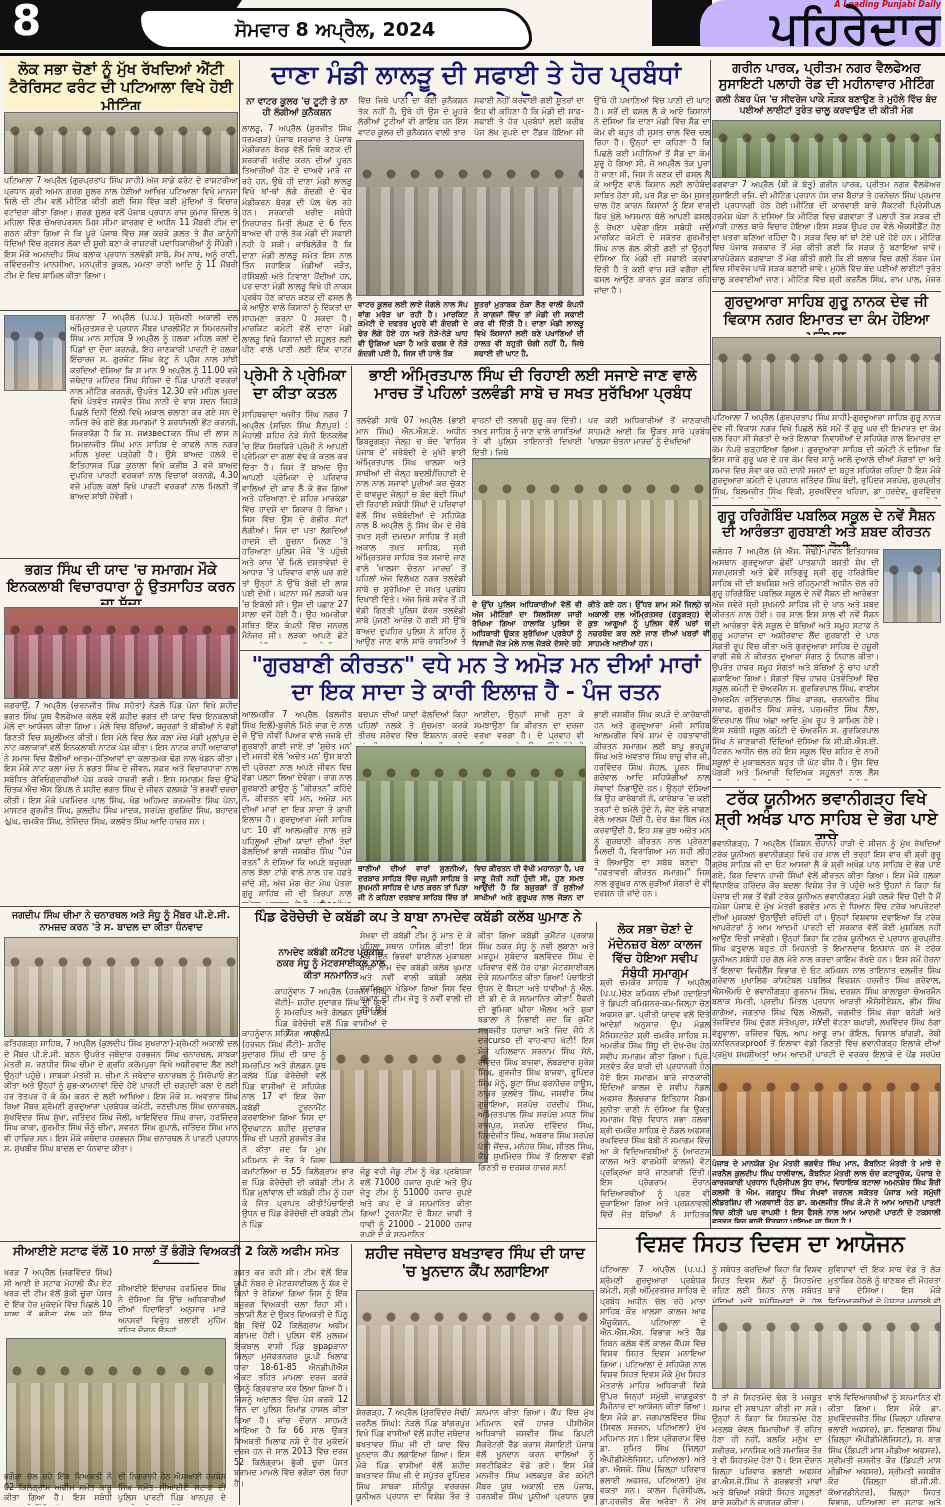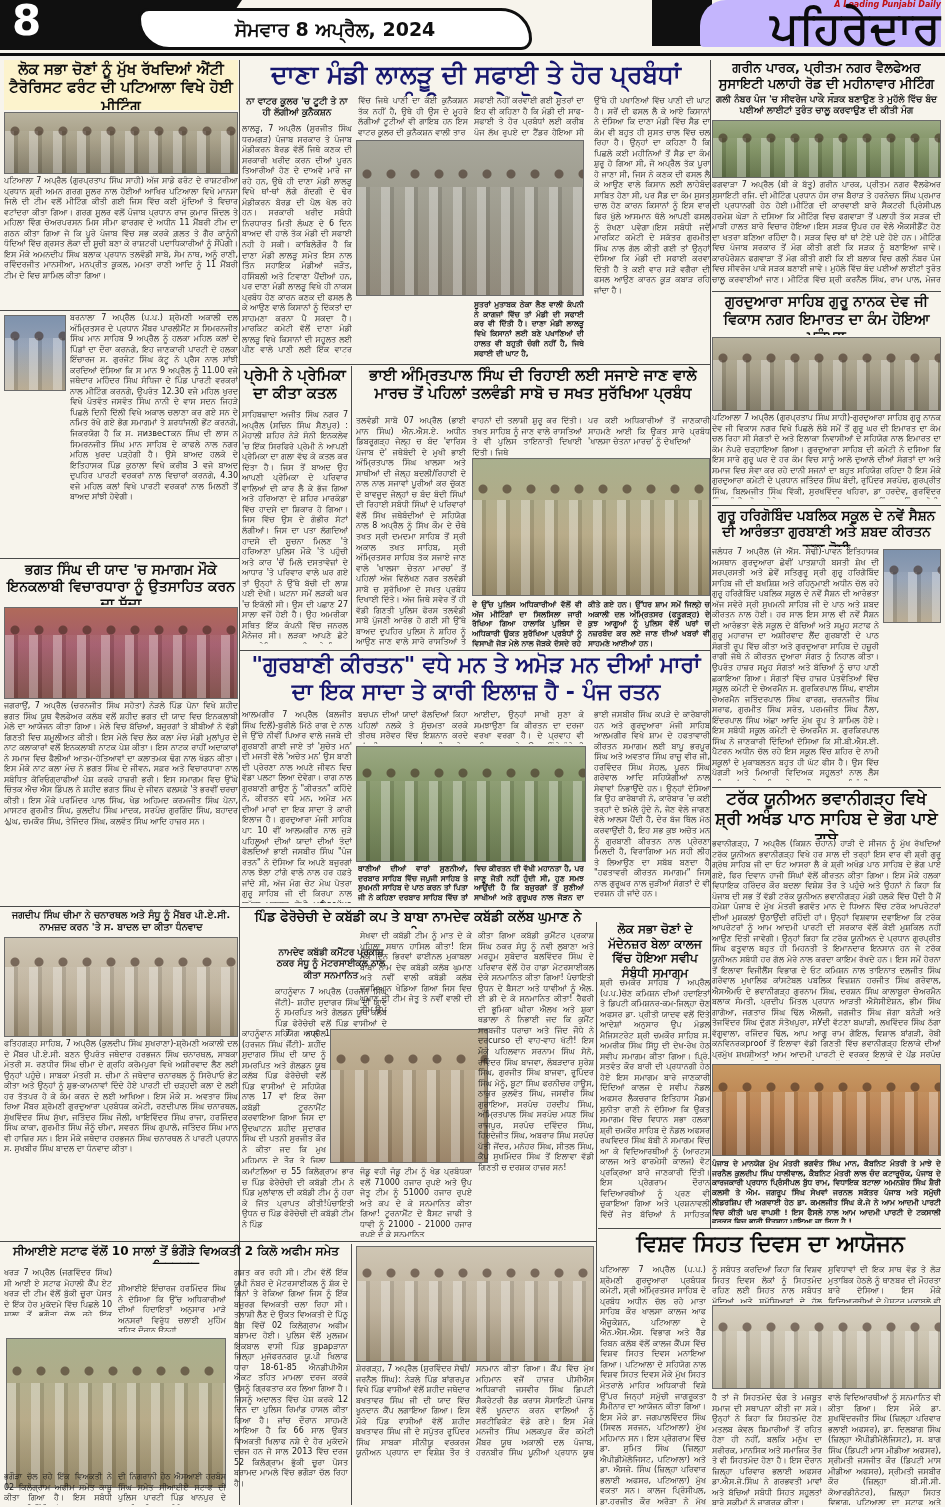--- a/index.html
+++ b/index.html
@@ -112,20 +112,21 @@
   <div class="art" style="left:242px;top:60px;width:468px;height:302px;">
     <div class="hl blue" style="font-size:25px;height:36px;">ਦਾਣਾ ਮੰਡੀ ਲਾਲੜੂ ਦੀ ਸਫਾਈ ਤੇ ਹੋਰ ਪ੍ਰਬੰਧਾਂ ਸਬੰਧੀ ਦਾਅਵੇ ਖੋਖਲੇ</div>
     <div style="position:relative;height:262px;">
       <div class="abs" style="left:0;top:0;width:110px;height:262px;">
         <div class="sub" style="font-size:9px;height:28px;">ਨਾ ਵਾਟਰ ਕੂਲਰ 'ਚ ਟੂਟੀ ਤੇ ਨਾ ਹੀ ਲੱਗੀਆਂ ਕੁਨੈਕਸ਼ਨ</div>
         <div class="bd" style="height:232px;">ਲਾਲੜੂ, 7 ਅਪ੍ਰੈਲ (ਸੁਰਜੀਤ ਸਿੰਘ ਧਰਮਗੜ) ਪੰਜਾਬ ਸਰਕਾਰ ਤੇ ਪੰਜਾਬ ਮੰਡੀਕਰਨ ਬੋਰਡ ਵੱਲੋਂ ਜਿਥੇ ਕਣਕ ਦੀ ਸਰਕਾਰੀ ਖਰੀਦ ਕਰਨ ਦੀਆਂ ਪੂਰਨ ਤਿਆਰੀਆਂ ਹੋਣ ਦੇ ਦਾਅਵੇ ਮਾਰੇ ਜਾ ਰਹੇ ਹਨ, ਉਥੇ ਹੀ ਦਾਣਾ ਮੰਡੀ ਲਾਲੜੂ ਵਿਖੇ ਥਾਂ-ਥਾਂ ਲੱਗੇ ਗੰਦਗੀ ਦੇ ਢੇਰ ਮੰਡੀਕਰਨ ਬੋਰਡ ਦੀ ਪੋਲ ਖੋਲ ਰਹੇ ਹਨ। ਸਰਕਾਰੀ ਖਰੀਦ ਸਬੰਧੀ ਨਿਰਧਾਰਤ ਮਿਤੀ ਲੰਘਣ ਦੇ 6 ਦਿਨ ਬਾਅਦ ਵੀ ਹਾਲੇ ਤੱਕ ਮੰਡੀ ਦੀ ਸਫਾਈ ਨਹੀ ਹੋ ਸਕੀ। ਕਾਬਿਲੇਗੌਰ ਹੈ ਕਿ ਦਾਣਾ ਮੰਡੀ ਲਾਲੜੂ ਸਮੇਤ ਇਸ ਨਾਲ ਤਿੰਨ ਸਹਾਇਕ ਮੰਡੀਆਂ ਜੜੌਤ, ਹਸਿੰਬਲੀ ਅਤੇ ਟਿਵਾਣਾ ਪੈਂਦੀਆਂ ਹਨ, ਪਰ ਦਾਣਾ ਮੰਡੀ ਲਾਲੜੂ ਵਿਖੇ ਹੀ ਨਾਕਸ ਪ੍ਰਬੰਧ ਹੋਣ ਕਾਰਨ ਕਣਕ ਦੀ ਫਸਲ ਲੈ ਕੇ ਆਉਣ ਵਾਲੇ ਕਿਸਾਨਾਂ ਨੂੰ ਦਿੱਕਤਾਂ ਦਾ ਸਾਹਮਣਾ ਕਰਨਾ ਪੈ ਸਕਦਾ ਹੈ।ਮਾਰਕਿਟ ਕਮੇਟੀ ਵੱਲੋਂ ਦਾਣਾ ਮੰਡੀ ਲਾਲੜੂ ਵਿਖੇ ਕਿਸਾਨਾਂ ਦੀ ਸਹੂਲਤ ਲਈ ਪੀਣ ਵਾਲੇ ਪਾਣੀ ਲਈ ਇੱਕ ਵਾਟਰ ਕੂਲਰ ਦਾ ਪ੍ਰਬੰਧ ਕੀਤਾ ਹੋਇਆ ਹੈ, ਪਰ ਉਹ ਹੁਣ ਚਿੱਟਾ ਹਾਥੀ ਸਾਬਿਤ ਹੋ ਰਿਹਾ ਹੈ।ਕੂਲਰ</div>
       </div>
       <div class="abs bd" style="left:116px;top:0;width:110px;height:42px;">ਵਿੱਚ ਜਿਥੇ ਪਾਣੀ ਦਾ ਕੋਈ ਕੁਨੈਕਸ਼ਨ ਤੱਕ ਨਹੀਂ ਹੈ, ਉਥੇ ਹੀ ਉਸ ਦੇ ਮੂਹਰੇ ਲੱਗੀਆਂ ਟੂਟੀਆਂ ਵੀ ਗਾਇਬ ਹਨ ਇਸ ਵਾਟਰ ਕੂਲਰ ਦੀ ਕੁਨੈਕਸ਼ਨ ਵਾਲੀ ਤਾਰ</div>
       <div class="abs bd" style="left:232px;top:0;width:110px;height:42px;">ਸਫਾਈ ਨਹੀਂ ਕਰਵਾਈ ਗਈ ਸੂਤਰਾਂ ਦਾ ਇਹ ਵੀ ਕਹਿਣਾ ਹੈ ਕਿ ਮੰਡੀ ਦੀ ਸਾਫ-ਸਫਾਈ ਤੇ ਹੋਰ ਪ੍ਰਬੰਧਾਂ ਲਈ ਕਰੀਬ ਪੰਜ ਲੱਖ ਰੁਪਏ ਦਾ ਟੈਂਡਰ ਹੋਇਆ ਸੀ ਤੇ</div>
       <div class="ph ph-gate abs" style="left:114px;top:44px;width:228px;height:156px;"></div>
+      <div class="abs cap" style="left:116px;top:204px;width:110px;height:58px;">ਵਾਟਰ ਕੂਲਰ ਲਈ ਲਾਏ ਜੰਗਲੇ ਨਾਲ ਸੱਪ ਵਾਂਗ ਮਰੋੜ ਖਾ ਰਹੀ ਹੈ। ਮਾਰਕਿਟ ਕਮੇਟੀ ਦੇ ਦਫਤਰ ਮੂਹਰੇ ਵੀ ਗੰਦਗੀ ਦੇ ਢੇਰ ਲੱਗੇ ਹੋਏ ਹਨ ਅਤੇ ਨੇੜੇ-ਨੇੜੇ ਘਾਹ ਵੀ ਉਗਿਆ ਖੜਾ ਹੈ ਅਤੇ ਫਰਸ਼ ਦੇ ਨੇੜੇ ਗੰਦਗੀ ਪਈ ਹੈ, ਜਿਸ ਦੀ ਹਾਲੇ ਤੱਕ</div>
       <div class="abs cap" style="left:232px;top:204px;width:110px;height:58px;">ਸੂਤਰਾਂ ਮੁਤਾਬਕ ਠੇਕਾ ਲੈਣ ਵਾਲੀ ਕੰਪਨੀ ਨੇ ਕਾਗਜਾਂ ਵਿੱਚ ਤਾਂ ਮੰਡੀ ਦੀ ਸਫਾਈ ਕਰ ਵੀ ਦਿੱਤੀ ਹੈ। ਦਾਣਾ ਮੰਡੀ ਲਾਲੜੂ ਵਿਖੇ ਕਿਸਾਨਾਂ ਲਈ ਬਣੇ ਪਖਾਣਿਆਂ ਦੀ ਹਾਲਤ ਵੀ ਬਹੁਤੀ ਚੰਗੀ ਨਹੀਂ ਹੈ, ਜਿਥੇ ਸਫਾਈ ਦੀ ਘਾਟ ਹੈ,</div>
       <div class="abs bd" style="left:352px;top:0;width:116px;height:262px;">ਉੱਥੇ ਹੀ ਪਖਾਣਿਆਂ ਵਿੱਚ ਪਾਣੀ ਦੀ ਘਾਟ ਹੈ। ਸਰੋਂ ਦੀ ਫਸਲ ਲੈ ਕੇ ਆਏ ਕਿਸਾਨਾਂ ਨੇ ਦੱਸਿਆ ਕਿ ਦਾਣਾ ਮੰਡੀ ਵਿੱਚ ਸੈਡ ਦਾ ਕੰਮ ਵੀ ਬਹੁਤ ਹੀ ਸੁਸਤ ਚਾਲ ਵਿੱਚ ਚਲ ਰਿਹਾ ਹੈ। ਉਨ੍ਹਾਂ ਦਾ ਕਹਿਣਾ ਹੈ ਕਿ ਪਿਛਲੇ ਕਈ ਮਹੀਨਿਆਂ ਤੋਂ ਸੈਡ ਦਾ ਕੰਮ ਸ਼ੁਰੂ ਹੋ ਗਿਆ ਸੀ, ਜੋ ਅਪ੍ਰੈਲ ਤੱਕ ਪੂਰਾ ਹੋ ਜਾਣਾ ਸੀ, ਜਿਸ ਨੇ ਕਣਕ ਦੀ ਫਸਲ ਲੈ ਕੇ ਆਉਣ ਵਾਲੇ ਕਿਸਾਨ ਲਈ ਲਾਹੇਬੰਦ ਸਾਬਿਤ ਹੋਣਾ ਸੀ, ਪਰ ਸੈਡ ਦਾ ਕੰਮ ਸੁਸਤ ਚਾਲ ਹੋਣ ਕਾਰਨ ਕਿਸਾਨਾਂ ਨੂੰ ਇਸ ਵਾਰ ਫਿਰ ਖੁੱਲੇ ਆਸਮਾਨ ਥੱਲੇ ਆਪਣੀ ਫਸਲ ਨੂੰ ਰੱਖਣਾ ਪਵੇਗਾ।ਇਸ ਸਬੰਧੀ ਜਦੋਂ ਮਾਰਕਿਟ ਕਮੇਟੀ ਦੇ ਸਕੱਤਰ ਗੁਰਮੀਤ ਸਿੰਘ ਨਾਲ ਗੱਲ ਕੀਤੀ ਗਈ ਤਾਂ ਉਨ੍ਹਾਂ ਦੱਸਿਆ ਕਿ ਮੰਡੀ ਦੀ ਸਫਾਈ ਕਰਵਾ ਦਿੱਤੀ ਹੈ ਤੇ ਕਈ ਵਾਰ ਸੜੋ ਵਗੈਰਾ ਦੀ ਫਸਲ ਆਉਣ ਕਾਰਨ ਕੂੜ ਕਬਾੜ ਰਹਿ ਜਾਂਦਾ ਹੈ।</div>
     </div>
   </div>
 
   <div class="art" style="left:242px;top:366px;width:106px;height:282px;">
     <div class="hl" style="font-size:15px;height:44px;">ਪ੍ਰੇਮੀ ਨੇ ਪ੍ਰੇਮਿਕਾ ਦਾ ਕੀਤਾ ਕਤਲ</div>
     <div class="bd" style="height:234px;">ਸਾਹਿਬਜ਼ਾਦਾ ਅਜੀਤ ਸਿੰਘ ਨਗਰ 7 ਅਪ੍ਰੈਲ (ਸਚਿਨ ਸਿੰਘ ਸੈਣਪੁਰ) : ਮੋਹਾਲੀ ਸ਼ਹਿਰ ਨੇੜੇ ਸੰਨੀ ਇਨਕਲੇਵ 'ਚ ਇੱਕ ਸਿਰਫਿਰੇ ਪ੍ਰੇਮੀ ਨੇ ਆਪਣੀ ਪ੍ਰੇਮਿਕਾ ਦਾ ਗਲਾ ਵੱਢ ਕੇ ਕਤਲ ਕਰ ਦਿੱਤਾ ਹੈ। ਜਿਸ ਤੋਂ ਬਾਅਦ ਉਹ ਆਪਣੀ ਪ੍ਰੇਮਿਕਾ ਦੇ ਪਰਿਵਾਰ ਵਾਲਿਆਂ ਦੀ ਕਾਰ ਲੈ ਕੇ ਭੱਜ ਗਿਆ ਅਤੇ ਹਰਿਆਣਾ ਦੇ ਸ਼ਹਿਰ ਮਾਰਕੰਡਾ ਵਿੱਚ ਹਾਦਸੇ ਦਾ ਸ਼ਿਕਾਰ ਹੋ ਗਿਆ। ਜਿਸ ਵਿੱਚ ਉਸ ਦੇ ਗੰਭੀਰ ਸੱਟਾਂ ਲੱਗੀਆਂ। ਜਿਸ ਦਾ ਪਤਾ ਲੱਗਦਿਆਂ ਹਾਦਸੇ ਦੀ ਸੂਚਨਾ ਮਿਲਣ 'ਤੇ ਹਰਿਆਣਾ ਪੁਲਿਸ ਮੌਕੇ 'ਤੇ ਪਹੁੰਚੀ ਅਤੇ ਕਾਰ 'ਚੋਂ ਮਿਲੇ ਦਸਤਾਵੇਜ਼ਾਂ ਦੇ ਆਧਾਰ 'ਤੇ ਪਰਿਵਾਰ ਵਾਲੇ ਘਰ ਗਏ ਤਾਂ ਉਨ੍ਹਾਂ ਨੇ ਉੱਥੇ ਬੱਚੀ ਦੀ ਲਾਸ਼ ਪਈ ਦੇਖੀ। ਘਟਨਾ ਸਮੇਂ ਲੜਕੀ ਘਰ 'ਚ ਇਕੱਲੀ ਸੀ। ਉਸ ਦੀ ਪਛਾਣ 27 ਸਾਲਾ ਵਜੋਂ ਹੋਈ ਹੈ। ਉਹ ਅਮਰੀਕਾ ਸਥਿਤ ਇੱਕ ਕੰਪਨੀ ਵਿੱਚ ਜਨਰਲ ਮੈਨੇਜਰ ਸੀ। ਲੜਕਾ ਆਪਣੇ ਛੋਟੇ ਭਰਾ ਕੇਹਿਰ, ਭਰਜਾਈ ਅਤੇ ਵਿਧਵਾ ਮਾਂ ਨਾਲ ਸੈਕਟਰ-125, ਸੰਨੀ ਐਨਕਲੇਵ ਵਿੱਚ ਕਿਰਾਏ 'ਤੇ ਰਹਿ ਰਹੀ ਸੀ।</div>
   </div>
 
@@ -169,20 +170,21 @@
       <div class="abs bd" style="left:236px;top:0;width:116px;height:306px;">ਕੀਤਾ ਗਿਆ ਕਬੱਡੀ ਕੁਮੈਂਟਰ ਪ੍ਰਕਾਸ਼ ਸਿੰਘ ਠਕਰ ਸੰਧੂ ਨੂੰ ਨਵੀ ਲੁਬਾਣਾ ਅਤੇ ਮਰਹੂਮ ਸੁਬੇਦਾਰ ਬਲਵਿੰਦਰ ਸਿੰਘ ਦੇ ਪਰਿਵਾਰ ਵੱਲੋਂ ਹੋਰ ਹਾਡਾ ਮੋਟਰਸਾਈਕਲ ਦੇਕੇ ਸਨਮਾਨਿਤ ਕੀਤਾ ਗਿਆ! ਪੰਚਾਇਤੀ ਉਧਨ ਦੇ ਬੈਸਟਾ ਅਤੇ ਧਾਵੀਆਂ ਨੂੰ ਐਲ. ਈ ਡੀ ਦੇ ਕੇ ਸਨਮਾਨਿਤ ਕੀਤਾ! ਰੈਫਰੀ ਦੀ ਭੂਮਿਕਾ ਘੀਰਾ ਐਲਖ ਅਤੇ ਸ਼ੁਕਾ ਥਡਾਲਾ ਨੇ ਨਿਭਾਈ ਜਦ ਕਿ ਕੁਮੈਂਟ ਸਰਬਜੀਤ ਧਰਾਚਾ ਅਤੇ ਜਿੰਦ ਜੌਧੇ ਨੇ ਦਰcurso ਦੀ ਵਾਹ-ਵਾਹ ਖੱਟੀ! ਇਸ ਮੌਕੇ ਪਹਿਲਵਾਨ ਸਰਨਾਮ ਸਿੰਘ ਸੋਨੋ, ਰਵਿੰਦਰ ਸਿੰਘ ਬਾਜਵਾ, ਲੰਬੜਦਾਰ ਸੁਰੇਸ਼ ਸਿੰਘ, ਗੁਰਜੀਤ ਸਿੰਘ ਬਾਜਵਾ, ਰੂਪਿੰਦਰ ਸਿੰਘ ਮੋਨੂੰ, ਬੂਟਾ ਸਿੰਘ ਫਰਨੀਚਰ ਹਾਊਸ, ਠਾਕੁਰ ਕੁਲਵੰਤ ਸਿੰਘ, ਜਸਵੀਰ ਸਿੰਘ ਗੁਰਾਇਆ, ਸਰਪੰਚ ਹਰਦੀਪ ਸਿੰਘ, ਅੰਮ੍ਰਿਤਪਾਲ ਸਿੰਘ ਸਰਪੰਚ ਮਧਣ ਸਿੰਘ ਰਾਜਪੁਰ, ਸਰਪੰਚ ਦਵਿੰਦਰ ਸਿੰਘ, ਹਿਰਦੇਜੀਤ ਸਿੰਘ, ਅਬਰਾਰ ਸਿੰਘ ਸਰਪੰਚ ਪੱਤੀ ਜੋਂਦਰ, ਮਨੋਹਰ ਸਿੰਘ, ਸੀਤਲ ਸਿੰਘ, ਕੈਪ ਸੁਖਮਿੰਦਰ ਸਿੰਘ ਤੋਂ ਇਲਾਵਾ ਵੱਡੀ ਗਿਣਤੀ ਚ ਦਰਸ਼ਕ ਹਾਜ਼ਰ ਸਨ!</div>
     </div>
   </div>
 
   <div class="art" style="left:600px;top:922px;width:110px;height:300px;">
     <div class="hl" style="font-size:12px;height:56px;">ਲੋਕ ਸਭਾ ਚੋਣਾਂ ਦੇ ਮੱਦੇਨਜ਼ਰ ਬੇਲਾ ਕਾਲਜ ਵਿੱਚ ਹੋਇਆ ਸਵੀਪ ਸੰਬੰਧੀ ਸਮਾਗਮ</div>
     <div class="bd" style="height:240px;">ਸ਼੍ਰੀ ਚਮਕੌਰ ਸਾਹਿਬ 7 ਅਪ੍ਰੈਲ (ਪ.ਪ.)ਚੋਣ ਕਮਿਸ਼ਨ ਦੀਆਂ ਹਦਾਇਤਾਂ ਤੇ ਡਿਪਟੀ ਕਮਿਸ਼ਨਰ-ਕਮ-ਜਿਲ੍ਹਾ ਚੋਣ ਅਫਸਰ ਡਾ. ਪ੍ਰੀਤੀ ਯਾਦਵ ਵਲੋਂ ਦਿੱਤੇ ਆਦੇਸ਼ਾਂ ਅਨੁਸਾਰ ਉਪ ਮੰਡਲ ਮੈਜਿਸਟਰੇਟ ਸ਼੍ਰੀ ਚਮਕੌਰ ਸਾਹਿਬ ਸ. ਅਮਰੀਕ ਸਿੰਘ ਸਿੱਧੂ ਦੀ ਦੇਖ-ਰੇਖ ਹੇਠ ਸਵੀਪ ਸਮਾਗਮ ਕੀਤਾ ਗਿਆ। ਪ੍ਰਿੰ. ਸਤਵੰਤ ਕੌਰ ਬਾਰੀ ਦੀ ਪ੍ਰਧਾਨਗੀ ਹੇਠ ਹੋਏ ਇਸ ਸਮਾਗਮ ਬਾਰੇ ਜਾਣਕਾਰੀ ਦਿੰਦਿਆਂ ਕਾਲਜ ਦੇ ਸਵੀਪ ਨੋਡਲ ਅਫਸਰ ਲੈਕਚਰਾਰ ਇਤਿਹਾਸ ਮੈਡਮ ਸੁਨੀਤਾ ਰਾਣੀ ਨੇ ਦੱਸਿਆ ਕਿ ਉਕਤ ਸਮਾਗਮ ਵਿੱਚ ਵਿਧਾਨ ਸਭਾ ਹਲਕਾ ਸ਼੍ਰੀ ਚਮਕੌਰ ਸਾਹਿਬ ਦੇ ਨੋਡਲ ਅਫਸਰ ਰਘਵਿਦਰ ਸਿੰਘ ਬੱਬੀ ਨੇ ਸਮਾਗਮ ਵਿੱਚ ਆ ਕੇ ਵਿਦਿਆਰਥੀਆਂ ਨੂੰ (ਆਰਟਸ ਕਾਲਜ ਅਤੇ ਫਾਰਮੇਸੀ ਕਾਲਜ) ਵੋਟ ਪ੍ਰਕ੍ਰਿਆ ਬਾਰੇ ਜਾਣਕਾਰੀ ਦਿੱਤੀ। ਇਸ ਪ੍ਰੋਗਰਾਮ ਦੌਰਾਨ ਵਿਦਿਆਰਥੀਆਂ ਨੂੰ ਪ੍ਰਣ ਵੀ ਚੁਕਾਇਆ ਗਿਆ ਅਤੇ ਪ੍ਰਸ਼ਨਾਵਲੀ ਵਿੱਚੋਂ ਜੇਤੂ ਬੱਚਿਆਂ ਨੂੰ ਸਾਹਿਤਕ ਕਿਤਾਬਾਂ ਅਤੇ ਮੈਡਲ ਪ੍ਰਦਾਨ ਕੀਤੇ।</div>
   </div>
 
   <div class="art" style="left:356px;top:1244px;width:238px;height:261px;">
+    <div class="hl" style="font-size:15px;height:44px;">ਸ਼ਹੀਦ ਜਥੇਦਾਰ ਬਖਤਾਵਰ ਸਿੰਘ ਦੀ ਯਾਦ 'ਚ ਖੂਨਦਾਨ ਕੈਂਪ ਲਗਾਇਆ</div>
     <div class="ph ph-indoor" style="height:116px;margin:2px 0;"></div>
     <div style="position:relative;height:95px;">
       <div class="abs bd" style="left:0;top:0;width:114px;height:95px;">ਸ਼ੇਰਗੜ੍ਹ, 7 ਅਪ੍ਰੈਲ (ਸੁਰਵਿੰਦਰ ਸੋਢੀ/ ਜਰਨੈਲ ਸਿੰਘ): ਨੇੜਲੇ ਪਿੰਡ ਬਾਂਗਰਪੁਰ ਵਿਖੇ ਪਿੰਡ ਵਾਸੀਆਂ ਵੱਲੋਂ ਸ਼ਹੀਦ ਜਥੇਦਾਰ ਬਖਤਾਵਰ ਸਿੰਘ ਜੀ ਦੀ ਯਾਦ ਵਿੱਚ ਖੂਨਦਾਨ ਕੈਂਪ ਲਗਾਇਆ ਗਿਆ। ਇਸ ਮੌਕੇ ਪਿੰਡ ਵਾਸੀਆਂ ਵੱਲੋਂ ਸ਼ਹੀਦ ਬਖਤਾਵਰ ਸਿੰਘ ਜੀ ਦੇ ਸਪੁੱਤਰ ਰੂਪਿੰਦਰ ਸਿੰਘ ਸਾਬਕਾ ਸੀਨੀਯੂ ਵਰਕਰਜ ਯੂਨੀਅਨ ਪ੍ਰਧਾਨ ਦਾ ਵਿਸ਼ੇਸ਼ ਤੌਰ ਤੇ ਸਨਮਾਨ ਕੀਤਾ ਗਿਆ। ਚੰਡੀਗੜ੍ਹ ਸੈਕਟਰ 32 ਹਸਪਤਾਲ ਤੋਂ ਆਈ ਟੀਮ ਵੱਲੋਂ ਕੈਂਪ ਵਿੱਚ 75 ਯੂਨਿਟ ਖੂਨ ਇਕੱਤਰ ਕੀਤਾ ਗਿਆ। ਡਾਕਟਰ ਰਵਜੋਤ ਕੌਰ ਐਚ.ਓ.ਡੀ. ਟ੍ਰਾਂਸਫਿਊਜਨ ਮੈਡੀਸਿਨ ਅਤੇ ਉਨਾਂ ਦੀ ਟੀਮ ਨੇ ਕੈਂਪ ਵਿੱਚ ਸ਼ਮੂਲੀਅਤ ਕੀਤੀ ਜਿਨ੍ਹਾਂ ਦਾ ਪ੍ਰਬੰਧਕਾਂ ਵੱਲੋਂ</div>
       <div class="abs bd" style="left:120px;top:0;width:118px;height:95px;">ਸਨਮਾਨ ਕੀਤਾ ਗਿਆ। ਕੈਂਪ ਵਿੱਚ ਮੁੱਖ ਮਹਿਮਾਨ ਵਜੋਂ ਹਾਜਰ ਪੀਸੀਐਸ ਅਧਿਕਾਰੀ ਜਸਵੀਰ ਸਿੰਘ ਡਿਪਟੀ ਸੈਕਰੇਟਰੀ ਰੈਡ ਕਰਾਸ ਸੋਸਾਇਟੀ ਪੰਜਾਬ ਵੱਲੋਂ ਖੂਨਦਾਨ ਕਰਨ ਵਾਲਿਆਂ ਨੂੰ ਸਰਟੀਫਿਕੇਟ ਵੰਡੇ ਗਏ। ਇਸ ਮੌਕੇ ਮਨਜੀਤ ਸਿੰਘ ਮਲਕਪੁਰ ਕੌਰ ਕਮੇਟੀ ਮੈਂਬਰ ਯੂਥ ਅਕਾਲੀ ਦਲ ਪੰਜਾਬ, ਹਰਨਬੀਰ ਸਿੰਘ ਪੂਨੀਆਂ ਪ੍ਰਧਾਨ ਯੂਥ ਅਕਾਲੀ ਦਲ ਮੋਹਾਲੀ ਵਿਹਾਰੀ, ਰਵਿੰਦਰ ਸਿੰਘ ਵੀ ਜਨਰਲ ਸਕੱਤਰ ਯੂਥ ਅਕਾਲੀ ਦਲ ਪੰਜਾਬ ਅਤੇ ਪ੍ਰਬੰਧਕਾਂ ਵੱਲੋਂ ਚੰਦਨਦੀਪ ਸਿੰਘ, ਹਰਜੀਤ ਸਿੰਘ, ਹਰਵਿੰਦਰ ਸਿੰਘ ਬਿੰਦਰ, ਚਰਨਪ੍ਰੀਤ ਸਿੰਘ ਸੋਨੀ, ਇਕਮਜੀਤ ਸਿੰਘ ਸਾਨੂ, ਕਰਵਿੰਦਰ ਸਿੰਘ ਬੇਟੀ, ਸਿਮਰਨ ਸਿੰਘ ਅਤੇ ਸਮੂਹ ਪਿੰਡ ਵਾਸੀ ਹਾਜਰ ਸਨ।</div>
     </div>
   </div>
 
   <div class="art" style="left:712px;top:60px;width:229px;height:229px;">
     <div class="hl" style="font-size:13px;height:34px;">ਗਰੀਨ ਪਾਰਕ, ਪ੍ਰੀਤਮ ਨਗਰ ਵੈਲਫੇਅਰ ਸੁਸਾਇਟੀ ਪਲਾਹੀ ਰੋਡ ਦੀ ਮਹੀਨਾਵਾਰ ਮੀਟਿੰਗ ਹੋਈ</div>
     <div class="sub" style="font-size:9px;height:24px;">ਗਲੀ ਨੰਬਰ ਪੰਜ 'ਚ ਸੀਵਰੇਜ ਪਾਕੇ ਸੜਕ ਬਣਾਉਣ ਤੇ ਮੁਹੱਲੇ ਵਿੱਚ ਬੰਦ ਪਈਆਂ ਲਾਈਟਾਂ ਤੁਰੰਤ ਚਾਲੂ ਕਰਵਾਉਣ ਦੀ ਕੀਤੀ ਮੰਗ</div>

